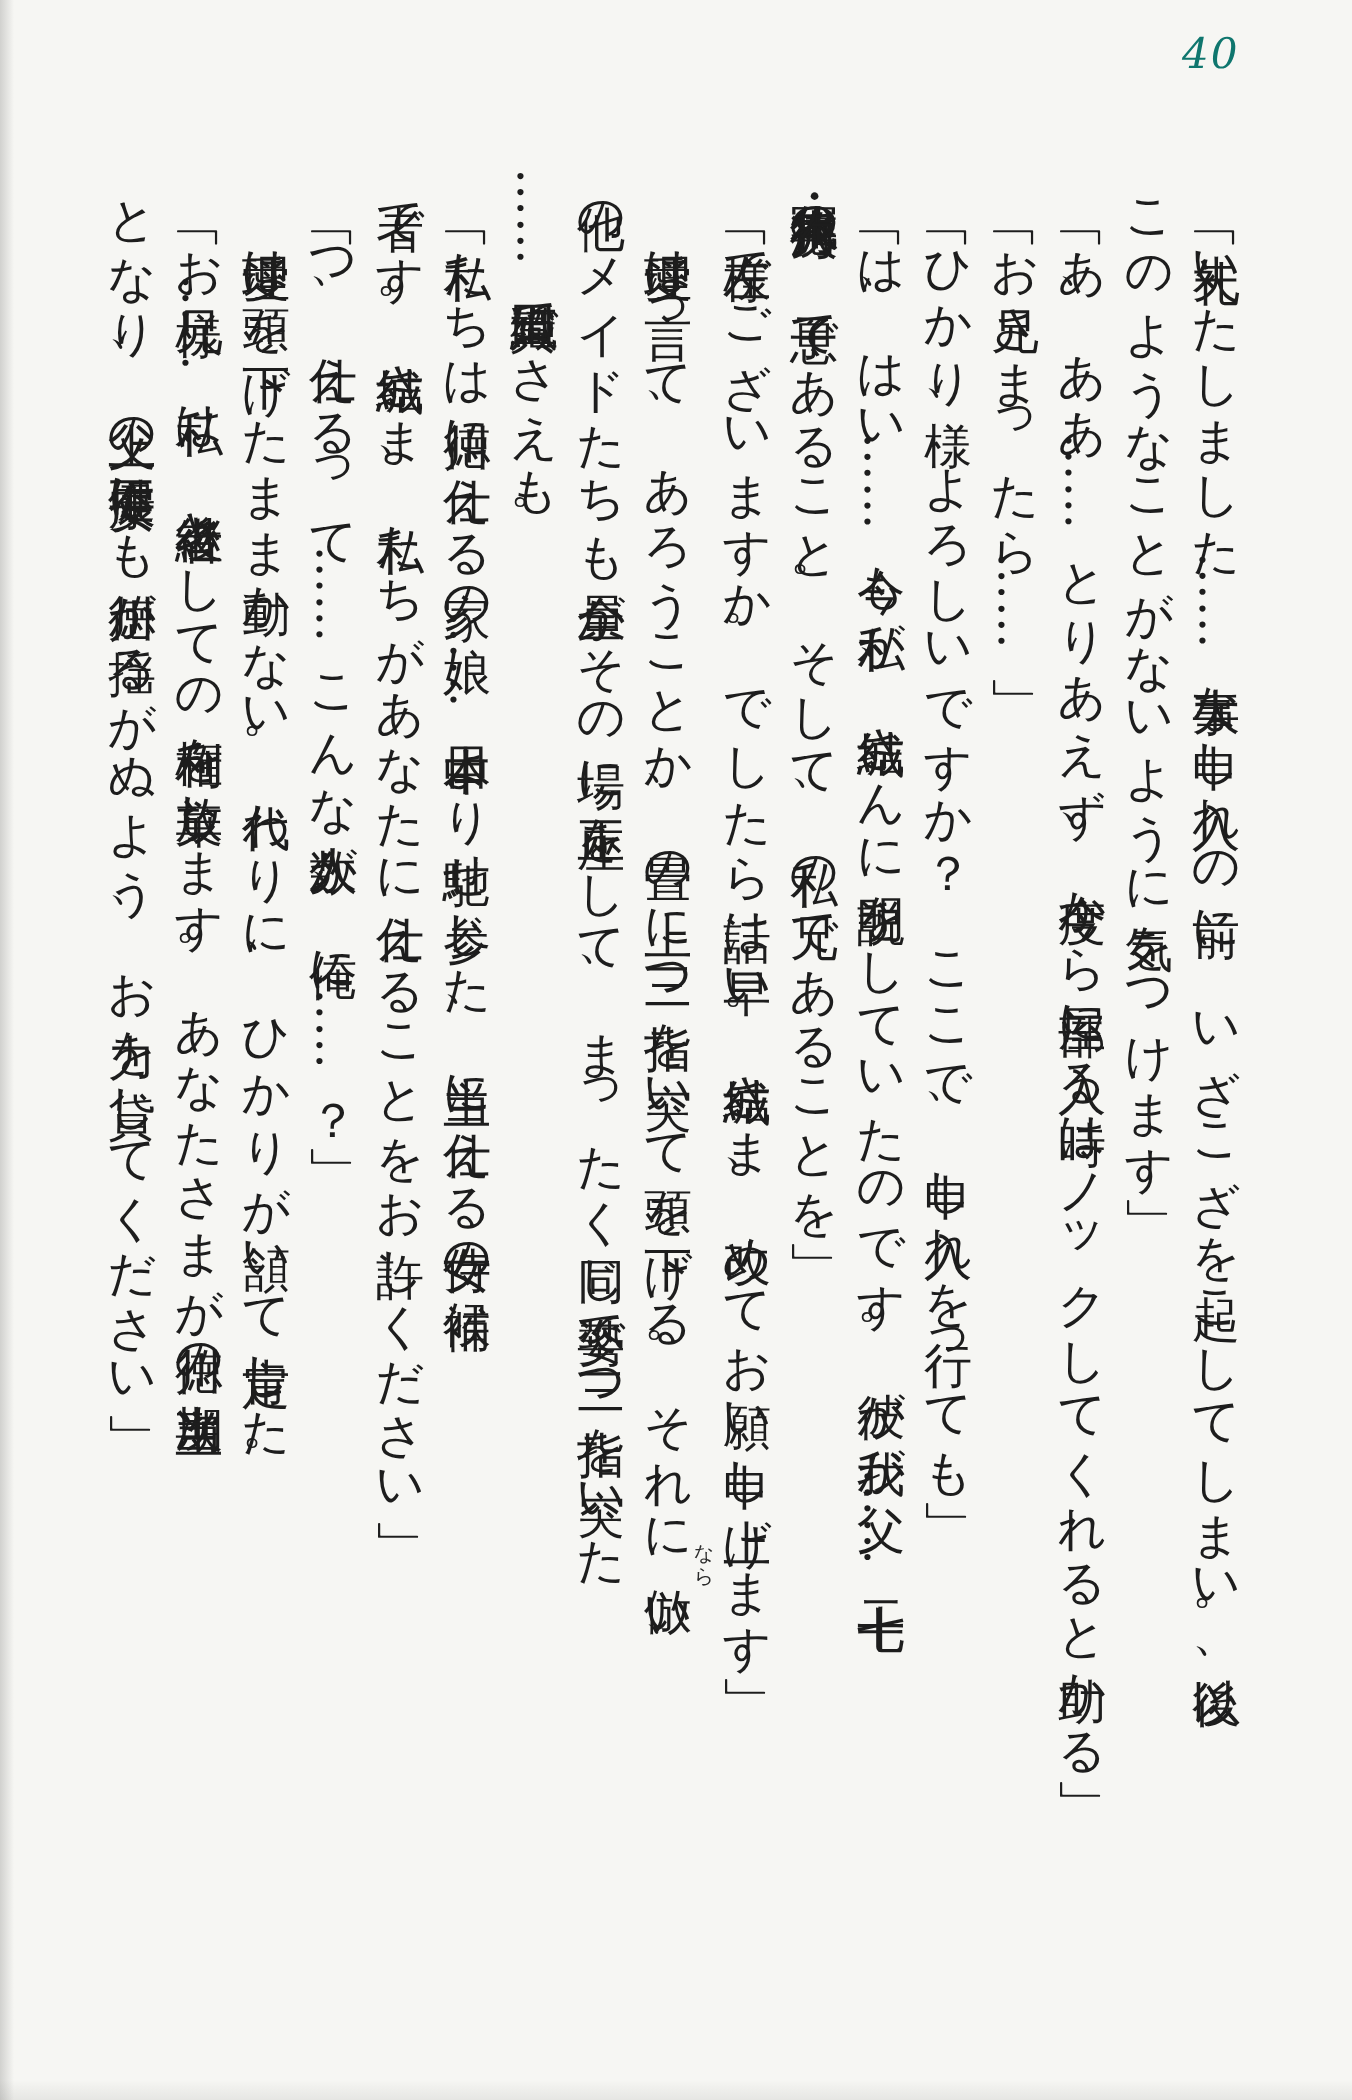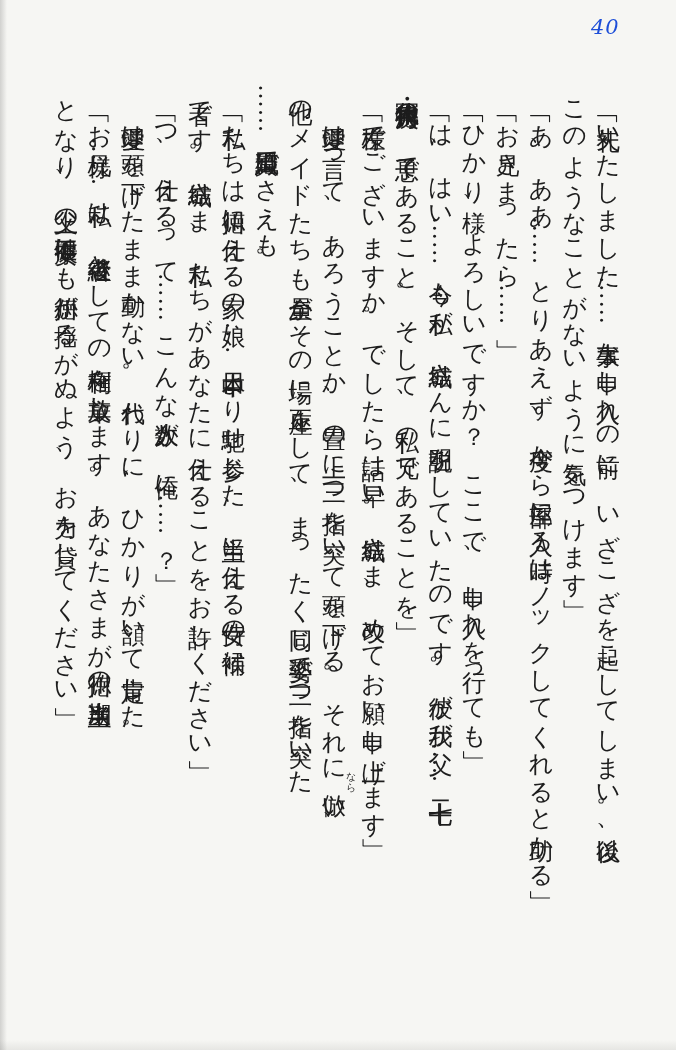--- a/index.html
+++ b/index.html
@@ -22,21 +22,21 @@
     background: linear-gradient(to top, rgba(40,40,40,0.08), rgba(40,40,40,0.0));
     pointer-events: none;
   }
   .page-number {
     position: absolute;
     top: 15px;
     left: 591px;
     font-size: 21px;
     font-style: italic;
     letter-spacing: 1px;
-    color: #1d4ed8;
+    color: #0f766e;
   }
   .text-columns {
     position: absolute;
     top: 84px;
     right: 52px;
     height: 956px;
     writing-mode: vertical-rl;
     text-orientation: mixed;
     color: #1d1d1d;
     font-size: 24px;

